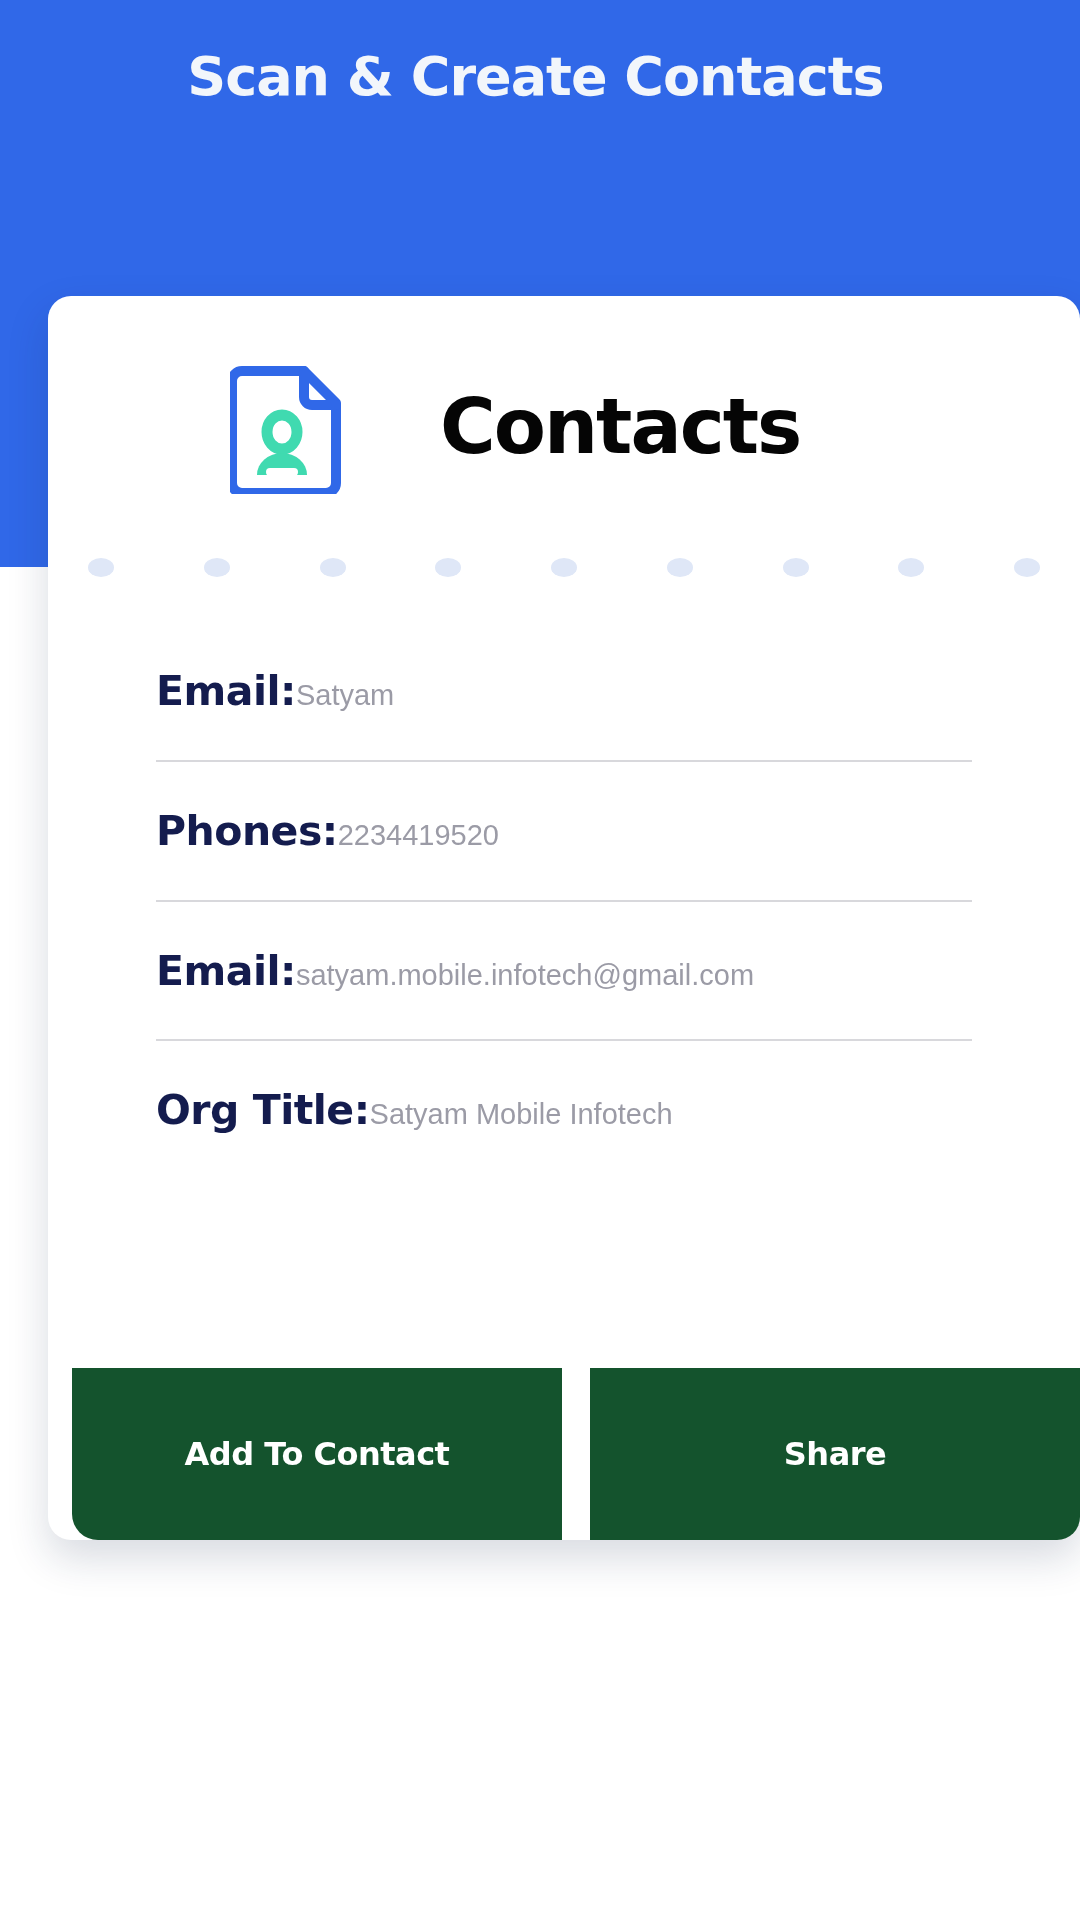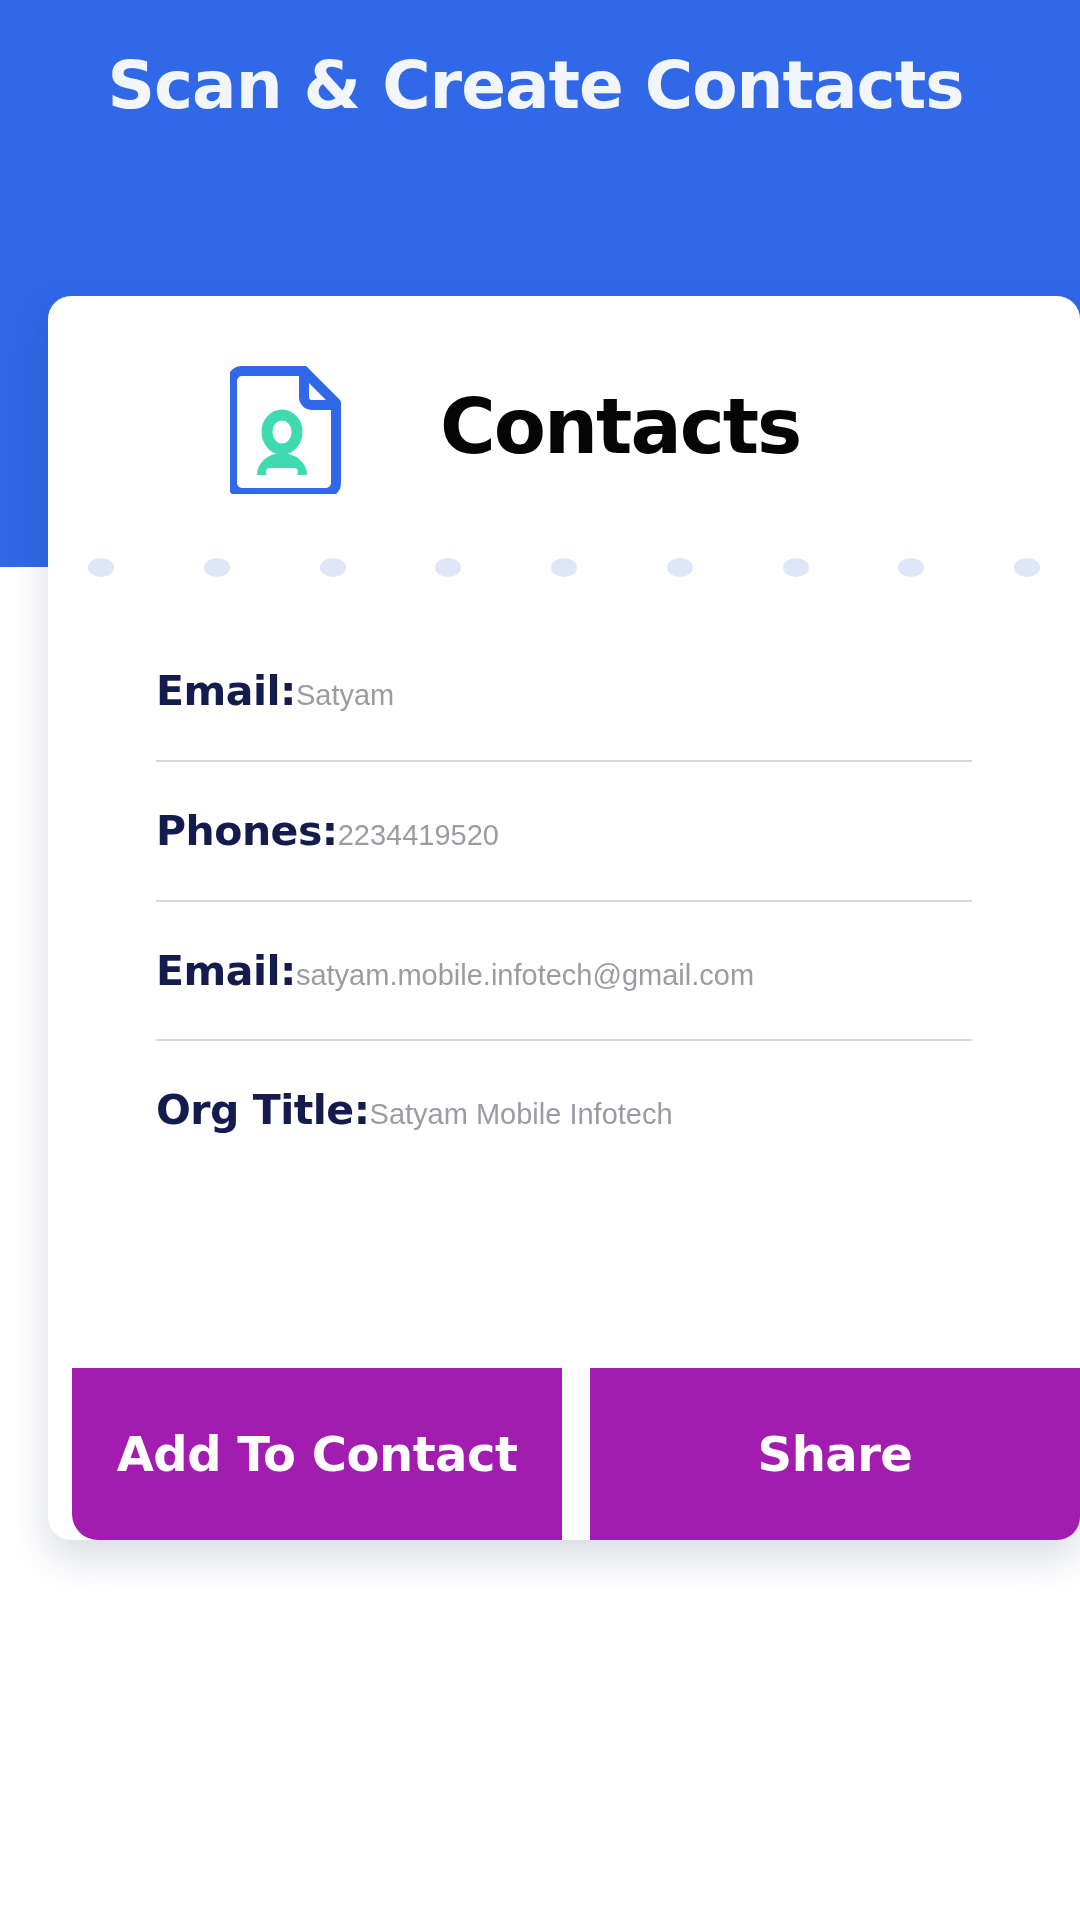--- a/index.html
+++ b/index.html
@@ -33,21 +33,21 @@
 
   #header-title {
     position: absolute;
     left: 0;
     top: 38px;
     width: 1071px;
     text-align: center;
     color: #f2f6fb;
     font-family: "DejaVu Sans", sans-serif;
     font-weight: bold;
-    font-size: 66px;
+    font-size: 54px;
     line-height: 1.45;
     letter-spacing: -1px;
     padding: 0 106px;
   }
 
   
   #contact-card {
     position: absolute;
     left: 48px;
     top: 296px;
@@ -154,25 +154,25 @@
     position: absolute;
     left: 0;
     bottom: 0;
     width: 1032px;
     height: 172px;
     display: flex;
   }
 
   .action-button {
     flex: 1 1 50%;
-    background: #a21caf;
+    background: #14532d;
     color: #ffffff;
     font-family: "DejaVu Sans", sans-serif;
     font-weight: bold;
-    font-size: 48px;
+    font-size: 32px;
     letter-spacing: -0.5px;
     display: flex;
     align-items: center;
     justify-content: center;
     cursor: pointer;
     border: none;
     margin-left: 24px;
   }
 
   #btn-add-to-contact { border-bottom-left-radius: 26px; }

